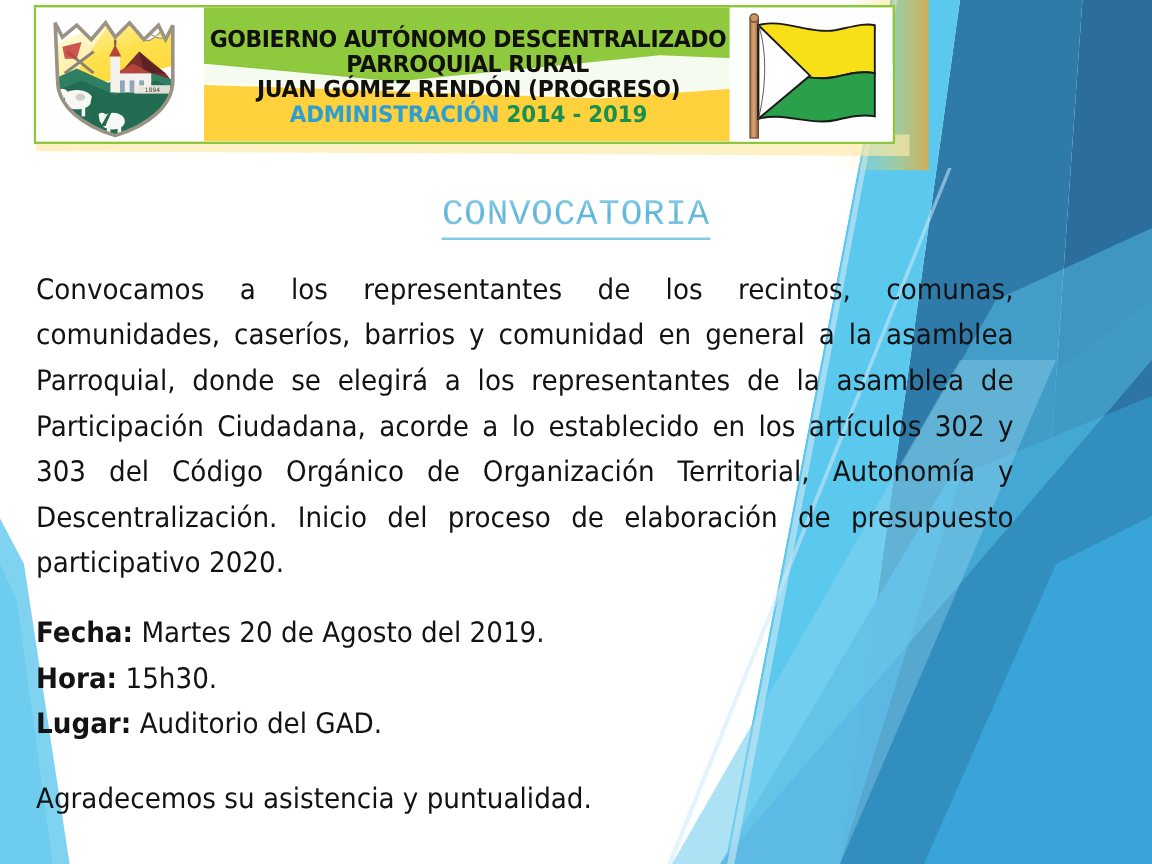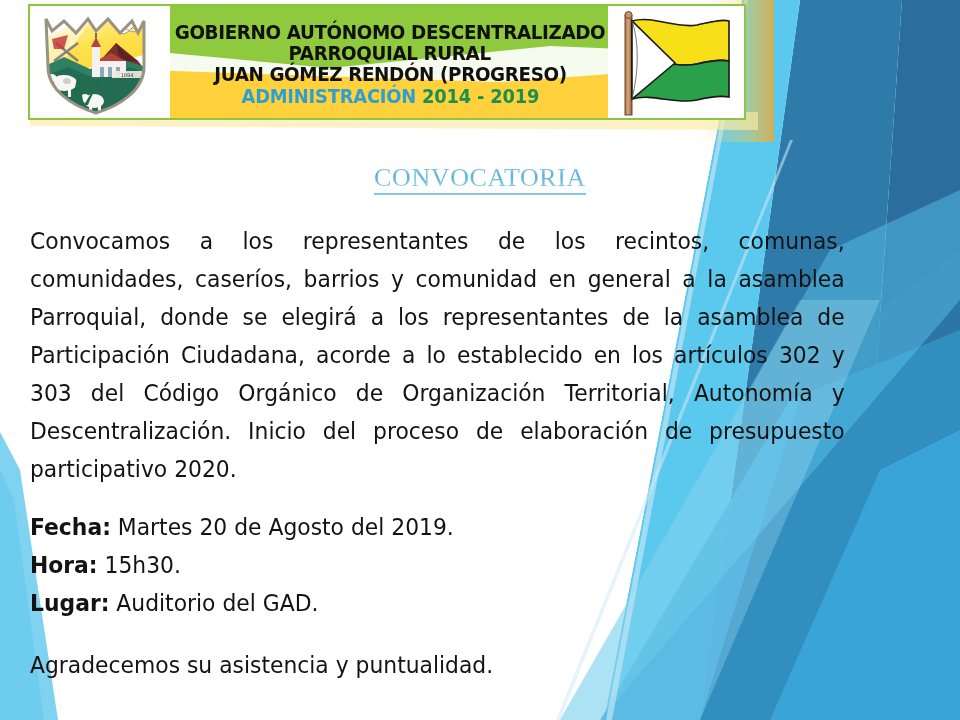--- a/index.html
+++ b/index.html
@@ -68,22 +68,22 @@
     transform:scaleX(0.94);
   }
   .bt-admin .yr{color:#1b8f4d;}
 
   
   .title{
     position:absolute;left:0;top:163px;width:960px;
     text-align:center;
   }
   .title span{
-    font-family:Liberation Serif, serif;
-    font-size:26px;
+    font-family:Liberation Mono, monospace;
+    font-size:30px;
     letter-spacing:0.6px;
     color:#6fc3e0;
     background:linear-gradient(180deg,#8fd3ea 0%,#5cb3d9 45%,#a9dcef 100%);
     -webkit-background-clip:text;
     background-clip:text;
     -webkit-text-fill-color:transparent;
     border-bottom:2px solid #7fc9e3;
     padding-bottom:1px;
   }
 

